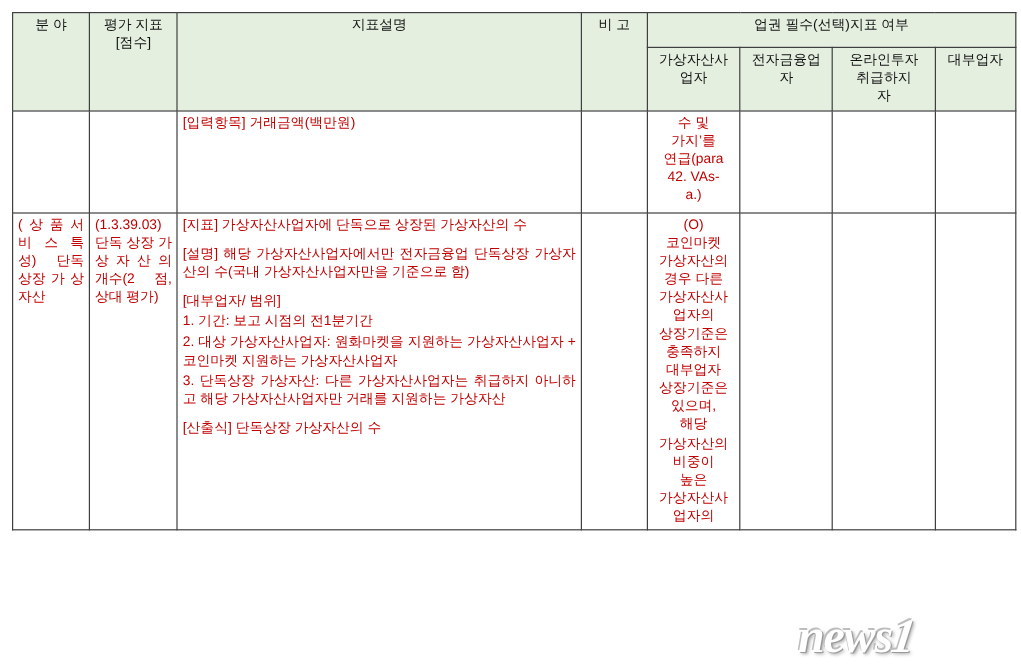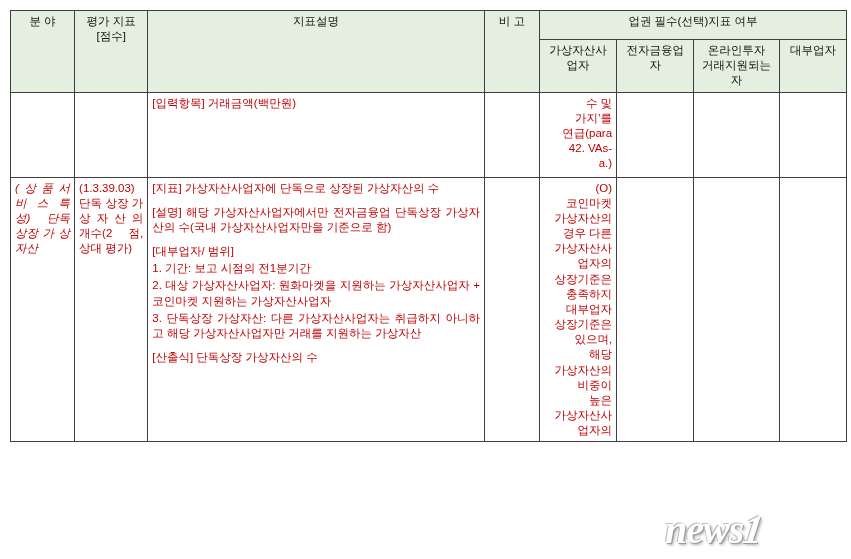--- a/index.html
+++ b/index.html
@@ -52,21 +52,20 @@
   .col-efin        { width: 76px; }
   .col-online      { width: 84px; }
   .col-loan        { width: 66px; }
   .cell-just   { text-align: justify; text-justify: inter-ideograph; }
   .area-cell {
     color: #c00000;
     font-size: 11.5px;
     text-align: justify;
     text-justify: inter-ideograph;
     line-height: 1.45;
-    font-style: italic;
   }
   .metric-cell {
     color: #c00000;
     font-size: 11.5px;
     text-align: justify;
     text-justify: inter-ideograph;
     line-height: 1.45;
   }
   .desc-cell {
     color: #c00000;
@@ -74,21 +73,21 @@
     margin-left: 44px;
   }
   .desc-cell p {
     margin: 0 0 2px 0;
   }
   .desc-cell p.gap {
     margin-top: 9px;
   }
   .vasp-cell {
     color: #c00000;
-    text-align: right;
+    text-align: center;
     line-height: 1.5;
     font-size: 11.5px;
   }
   .row-first td {
     height: 78px;
   }
   .hdr-row1 td { height: 22px; }
   .watermark {
     position: absolute;
     right: 14px;
@@ -148,21 +147,21 @@
         <td class="hdr">
           <div>가상자산사</div>
           <div>업자</div>
         </td>
         <td class="hdr">
           <div>전자금융업</div>
           <div>자</div>
         </td>
         <td class="hdr">
           <div>온라인투자</div>
-          <div>거래지원되는</div>
+          <div>취급하지</div>
           <div>자</div>
         </td>
         <td class="hdr">
           <div>대부업자</div>
         </td>
       </tr>
     </thead>
     <tbody>
 
       <tr class="row-first">

